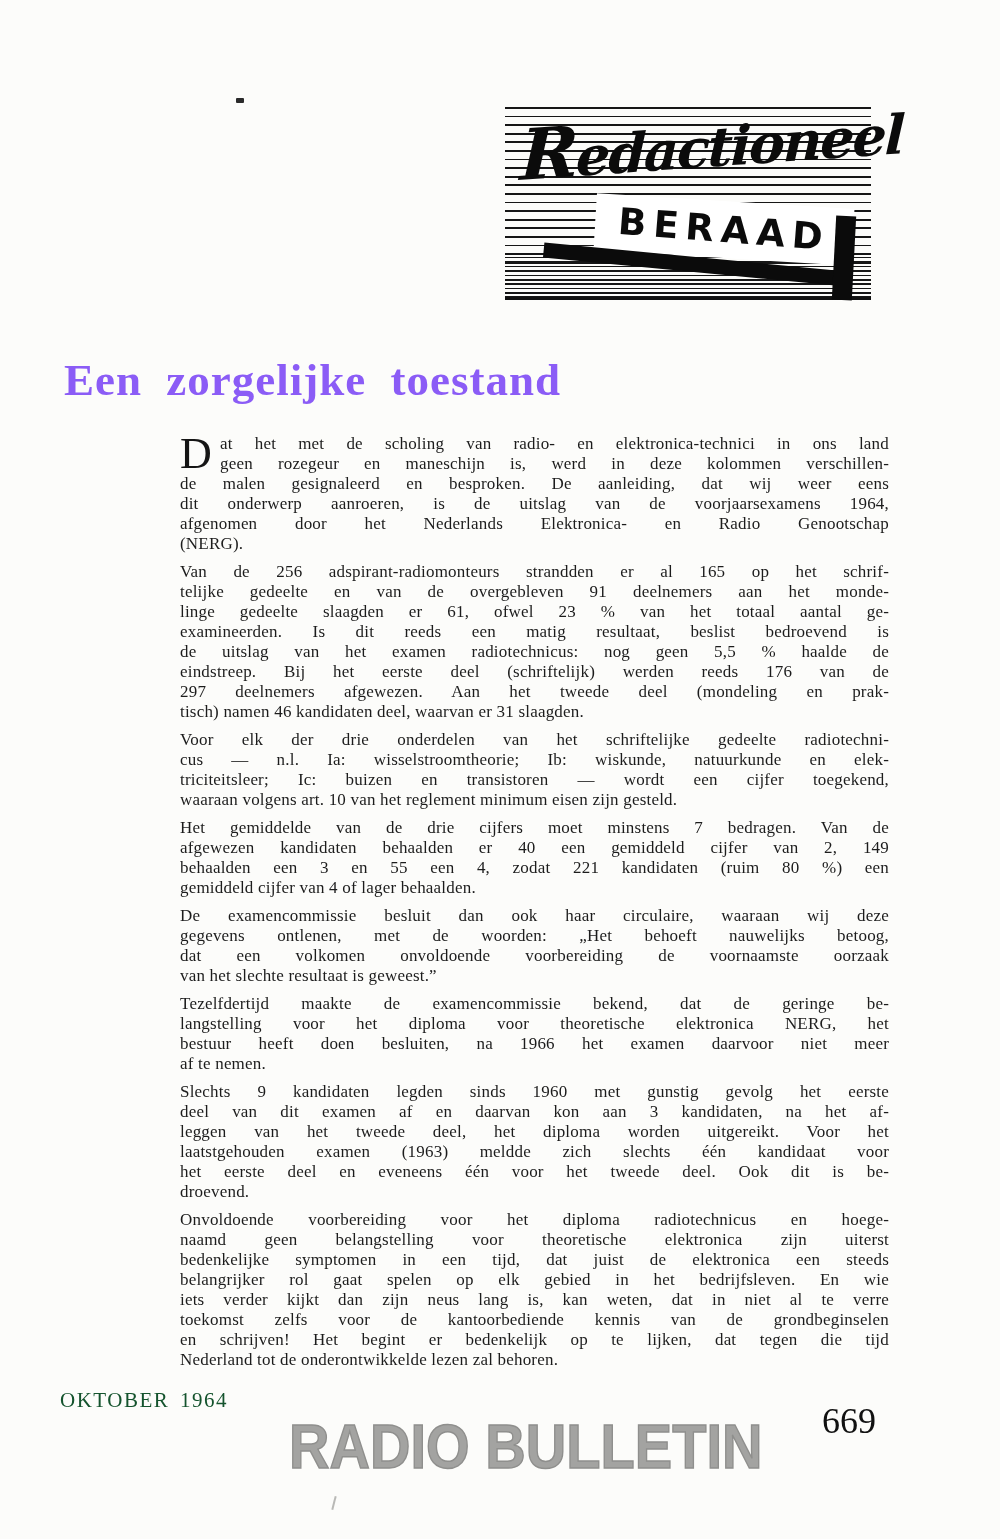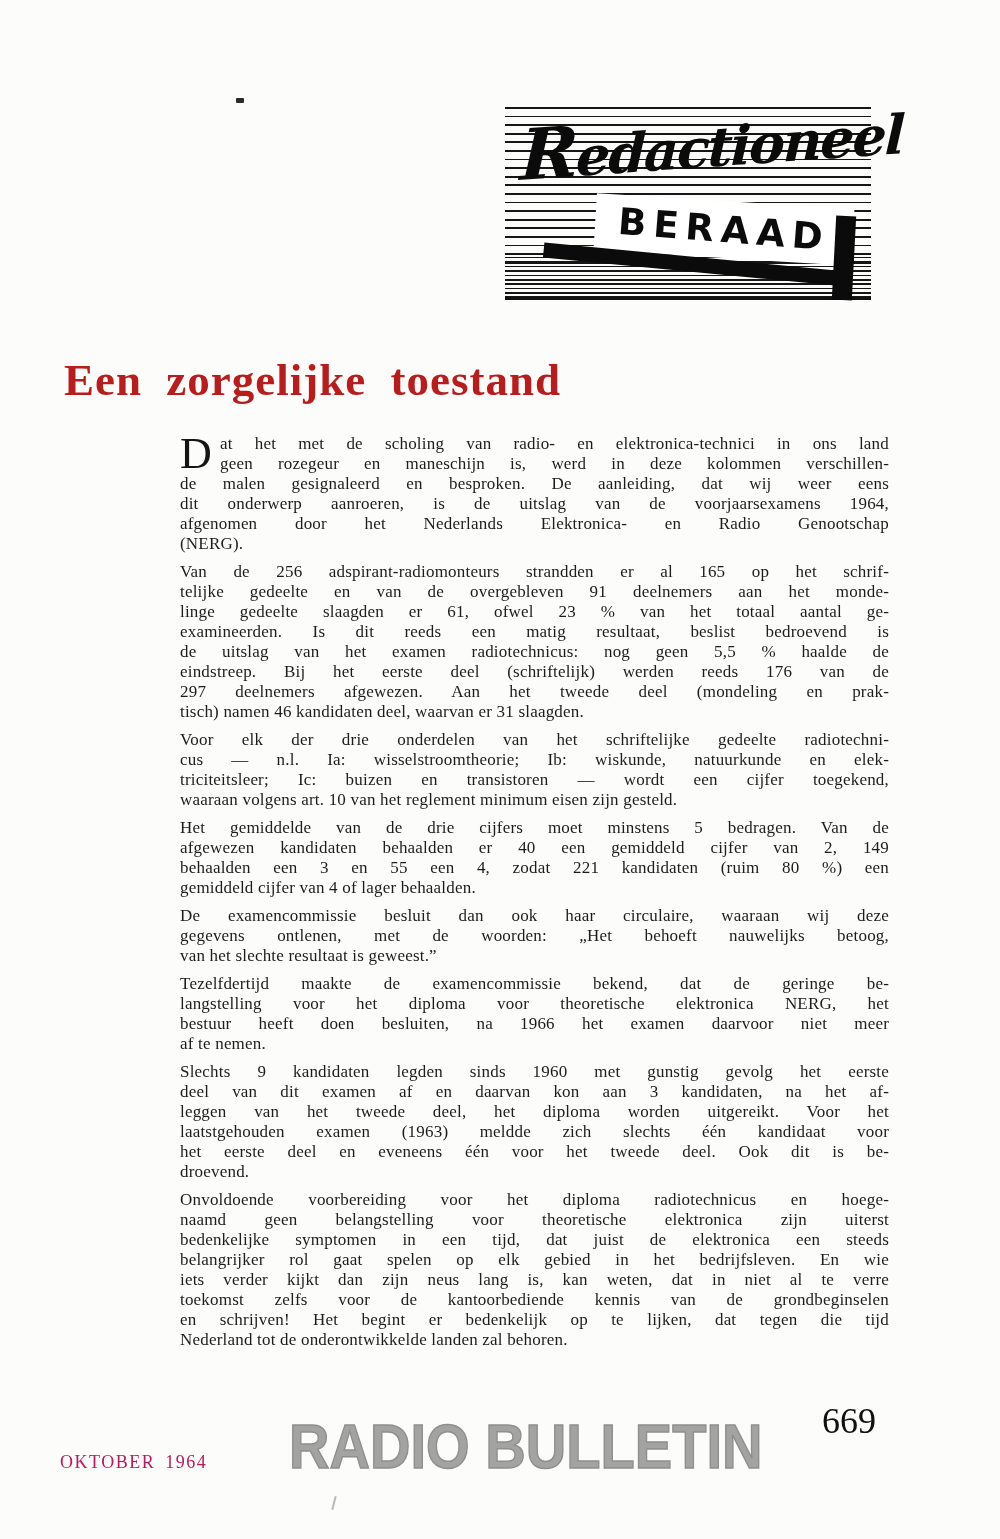--- a/index.html
+++ b/index.html
@@ -43,36 +43,36 @@
     transform:rotate(1deg);white-space:nowrap;
   }
   .logo-bar-bottom{position:absolute;left:38px;top:150px;width:304px;height:15px;background:#0b0b0b;z-index:4;transform:rotate(5.5deg);}
   .logo-bar-right{position:absolute;left:329px;top:109px;width:20px;height:84px;background:#0b0b0b;z-index:4;transform:rotate(3deg);}
 
   
   .title{
     position:absolute;left:64px;top:356px;margin:0;
     font-family:"Liberation Serif","DejaVu Serif",serif;
     font-weight:bold;font-size:45px;line-height:1.1;
-    letter-spacing:1px;word-spacing:12px;color:#b91c1c;
+    letter-spacing:1px;word-spacing:12px;color:#8b5cf6;
   }
 
   
   .article{position:absolute;left:180px;top:434px;width:709px;font-size:17px;line-height:20px;letter-spacing:0.2px;}
   .para{margin:0 0 8px 0;}
   .line{text-align:justify;text-align-last:justify;-moz-text-align-last:justify;}
   .line.last{text-align-last:left;-moz-text-align-last:left;}
   .dropcap{
     float:left;font-family:"Liberation Serif",serif;font-size:44px;
     line-height:40px;height:40px;margin:0 8px 0 0;color:#151515;
   }
   .clearer{clear:left;}
 
   
-  .issue{position:absolute;left:60px;top:1452px;font-size:18px;letter-spacing:1.5px;word-spacing:4px;color:#be185d;}
+  .issue{position:absolute;left:60px;top:1388px;font-size:21px;letter-spacing:1.5px;word-spacing:4px;color:#14532d;}
   .watermark{
     position:absolute;left:289px;top:1415px;white-space:nowrap;
     font-family:"Liberation Sans","DejaVu Sans",sans-serif;
     font-weight:bold;font-size:63px;line-height:1;letter-spacing:0px;
     color:#a3a3a1;-webkit-text-stroke:1.5px #8f8f8d;
     transform:scaleX(0.89);transform-origin:left top;
   }
   .pagenum{position:absolute;left:822px;top:1400px;font-family:"Liberation Serif",serif;font-weight:normal;font-size:36px;color:#111;}
 </style>
 </head>
@@ -118,29 +118,30 @@
         <div class="clearer"></div>
       </div>
       <div class="para">
         <div class="line">Voor elk der drie onderdelen van het schriftelijke gedeelte radiotechni-</div>
         <div class="line">cus — n.l. Ia: wisselstroomtheorie; Ib: wiskunde, natuurkunde en elek-</div>
         <div class="line">triciteitsleer; Ic: buizen en transistoren — wordt een cijfer toegekend,</div>
         <div class="line last">waaraan volgens art. 10 van het reglement minimum eisen zijn gesteld.</div>
         <div class="clearer"></div>
       </div>
       <div class="para">
-        <div class="line">Het gemiddelde van de drie cijfers moet minstens 5 bedragen. Van de</div>
+        <div class="line">Het gemiddelde van de drie cijfers moet minstens 7 bedragen. Van de</div>
         <div class="line">afgewezen kandidaten behaalden er 40 een gemiddeld cijfer van 2, 149</div>
         <div class="line">behaalden een 3 en 55 een 4, zodat 221 kandidaten (ruim 80 %) een</div>
         <div class="line last">gemiddeld cijfer van 4 of lager behaalden.</div>
         <div class="clearer"></div>
       </div>
       <div class="para">
         <div class="line">De examencommissie besluit dan ook haar circulaire, waaraan wij deze</div>
         <div class="line">gegevens ontlenen, met de woorden: „Het behoeft nauwelijks betoog,</div>
+        <div class="line">dat een volkomen onvoldoende voorbereiding de voornaamste oorzaak</div>
         <div class="line last">van het slechte resultaat is geweest.”</div>
         <div class="clearer"></div>
       </div>
       <div class="para">
         <div class="line">Tezelfdertijd maakte de examencommissie bekend, dat de geringe be-</div>
         <div class="line">langstelling voor het diploma voor theoretische elektronica NERG, het</div>
         <div class="line">bestuur heeft doen besluiten, na 1966 het examen daarvoor niet meer</div>
         <div class="line last">af te nemen.</div>
         <div class="clearer"></div>
       </div>
@@ -154,21 +155,21 @@
         <div class="clearer"></div>
       </div>
       <div class="para">
         <div class="line">Onvoldoende voorbereiding voor het diploma radiotechnicus en hoege-</div>
         <div class="line">naamd geen belangstelling voor theoretische elektronica zijn uiterst</div>
         <div class="line">bedenkelijke symptomen in een tijd, dat juist de elektronica een steeds</div>
         <div class="line">belangrijker rol gaat spelen op elk gebied in het bedrijfsleven. En wie</div>
         <div class="line">iets verder kijkt dan zijn neus lang is, kan weten, dat in niet al te verre</div>
         <div class="line">toekomst zelfs voor de kantoorbediende kennis van de grondbeginselen</div>
         <div class="line">en schrijven! Het begint er bedenkelijk op te lijken, dat tegen die tijd</div>
-        <div class="line last">Nederland tot de onderontwikkelde landen zal behoren.</div>
+        <div class="line last">Nederland tot de onderontwikkelde lezen zal behoren.</div>
         <div class="clearer"></div>
       </div>
     </div>
 
   <div>
     <span class="issue">OKTOBER 1964</span>
     <span class="watermark">RADIO BULLETIN</span>
     <span class="pagenum">669</span>
   </div>
 

